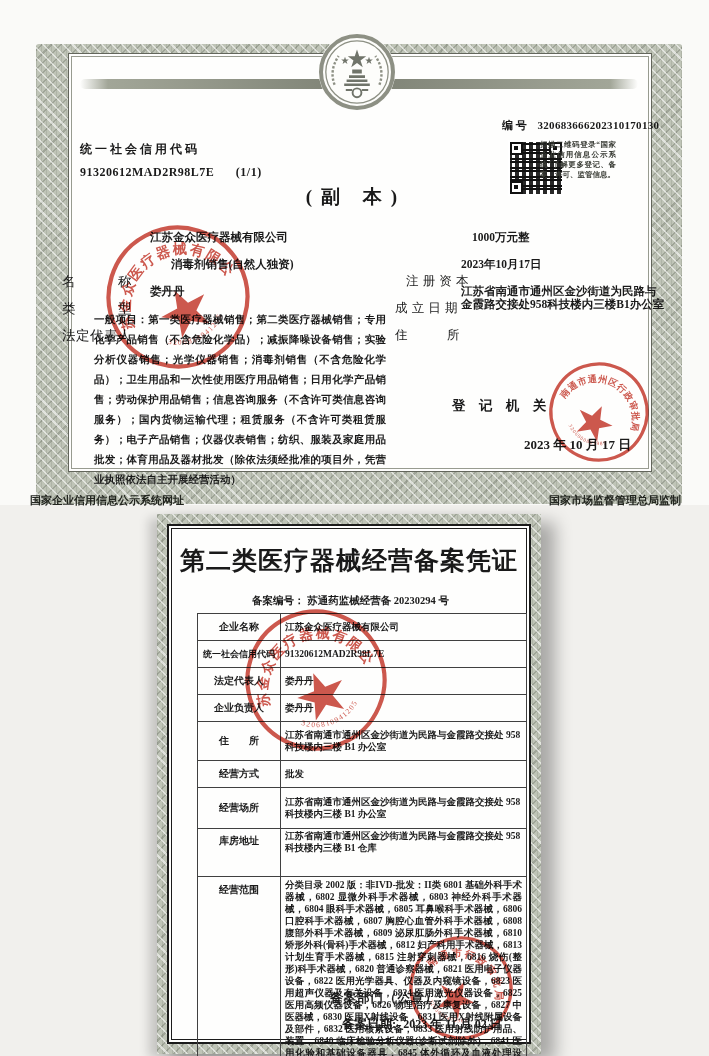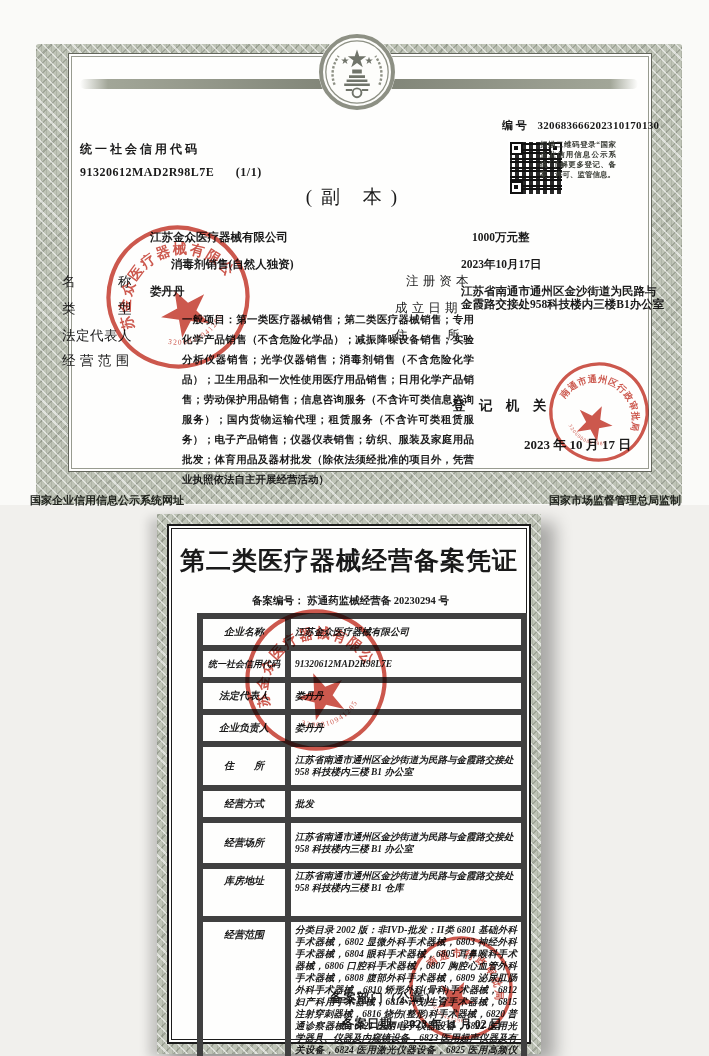--- a/index.html
+++ b/index.html
@@ -27,21 +27,21 @@
     background:linear-gradient(to right, transparent, #a2a698 5%, #7d8174 50%, #a2a698 95%, transparent);
     border-radius:5px;}
   .emblem{position:absolute;left:281px;top:-12px;width:80px;height:80px;z-index:2;}
   .code-block{position:absolute;left:44px;top:97px;z-index:2;}
   .code-label{font-weight:700;font-size:12px;letter-spacing:3px;}
   .code-value{font-size:12px;font-weight:600;margin-top:7px;letter-spacing:.5px;}
   .code-value .pg{margin-left:18px;}
   .lic-title{position:absolute;left:150px;width:340px;top:86px;text-align:center;z-index:2;
     font-size:38px;font-weight:700;letter-spacing:14px;text-indent:14px;}
   .lic-sub{position:absolute;left:150px;width:340px;top:140px;text-align:center;z-index:2;
-    font-size:19px;font-weight:400;letter-spacing:9px;}
+    font-size:19px;font-weight:700;letter-spacing:9px;}
   .serial{position:absolute;left:466px;top:74px;z-index:2;font-size:11px;font-weight:700;}
   .serial .sv{font-weight:600;margin-left:8px;letter-spacing:.3px;}
   .qr{position:absolute;left:472px;top:96px;width:52px;height:52px;z-index:2;background:#fff;padding:2px;}
   .qr-mod{position:absolute;inset:2px;
     background-image:
       repeating-linear-gradient(90deg, rgba(17,17,17,.9) 0 2px, transparent 2px 5px),
       repeating-linear-gradient(0deg, #111 0 2px, transparent 2px 6px);
     background-size:7px 7px, 5px 9px;}
   .finder{position:absolute;width:13px;height:13px;border:2.5px solid #111;background:#fff;box-sizing:border-box;}
   .finder::after{content:"";position:absolute;left:2px;top:2px;width:4px;height:4px;background:#111;}
@@ -66,21 +66,21 @@
   
   .doc2{position:absolute;left:157px;top:514px;width:384px;height:540px;z-index:3;
     box-shadow:14px 8px 16px rgba(0,0,0,.30), -8px 4px 10px rgba(0,0,0,.18);}
   .doc2-border{position:absolute;inset:0;}
   .doc2-inner{position:absolute;inset:10px;background:#fefefd;border:2px solid #1b1b1b;}
   .doc2-inner::after{content:"";position:absolute;inset:2px;border:1px solid #1b1b1b;}
   .rec-title{position:absolute;left:0;right:0;top:30px;text-align:center;z-index:2;
     font-size:25px;font-weight:700;letter-spacing:1px;}
   .rec-no{position:absolute;left:95px;top:80px;z-index:2;font-size:10.5px;font-weight:700;}
   .rtable{position:absolute;left:40px;top:99px;width:330px;z-index:2;border-collapse:collapse;table-layout:fixed;}
-  .rtable td{border:6px solid #404040;padding:2px 4px;vertical-align:middle;font-style:italic;}
+  .rtable td{border:1px solid #404040;padding:2px 4px;vertical-align:middle;}
   .rtable .lab{width:80px;text-align:center;font-weight:700;font-size:10px;white-space:nowrap;padding:2px 1px;}
   .rtable .val{font-size:9.5px;font-weight:600;line-height:12px;}
   .h22 td{height:22px;} .h34 td{height:34px;} .h36 td{height:36px;} .h40 td{height:40px;vertical-align:top;}
   .scope-row td{height:150px;vertical-align:top;}
   .scope-row .lab{padding-top:6px;}
   .scope2{font-size:6px;line-height:8.2px;font-weight:600;text-align:justify;overflow:hidden;max-height:148px;}
   .scope2 div{margin-bottom:2px;}
   .rec-dept{position:absolute;left:173px;top:476px;z-index:2;font-size:12.5px;font-weight:700;letter-spacing:1px;}
   .rec-date{position:absolute;left:185px;top:502px;z-index:2;font-size:12.5px;font-weight:700;}
   .rec-date .dv{font-weight:600;font-size:12px;margin-left:4px;}
@@ -138,21 +138,20 @@
   </div>
   <div class="frow fl" style="left:26px;top:212px;gap:21px;">
     <span class="f-label">类　　　型</span>
     <span class="f-value">消毒剂销售(自然人独资)</span>
   </div>
   <div class="frow fl" style="left:26px;top:239px;">
     <span class="f-label">法定代表人</span>
     <span class="f-value">娄丹丹</span>
   </div>
   <div class="frow fl" style="left:26px;top:264px;">
-    <span class="f-label">经 营 范 围</span>
     <span class="f-value scope1">一般项目：第一类医疗器械销售；第二类医疗器械销售；专用化学产品销售（不含危险化学品）；减振降噪设备销售；实验分析仪器销售；光学仪器销售；消毒剂销售（不含危险化学品）；卫生用品和一次性使用医疗用品销售；日用化学产品销售；劳动保护用品销售；信息咨询服务（不含许可类信息咨询服务）；国内货物运输代理；租赁服务（不含许可类租赁服务）；电子产品销售；仪器仪表销售；纺织、服装及家庭用品批发；体育用品及器材批发（除依法须经批准的项目外，凭营业执照依法自主开展经营活动）</span>
   </div>
 
   <div class="frow fr" style="left:370px;top:185px;">
     <span class="f-label">注 册 资 本</span>
     <span class="f-value">1000万元整</span>
   </div>
   <div class="frow fr" style="left:359px;top:212px;">
     <span class="f-label">成 立 日 期</span>
     <span class="f-value">2023年10月17日</span>

